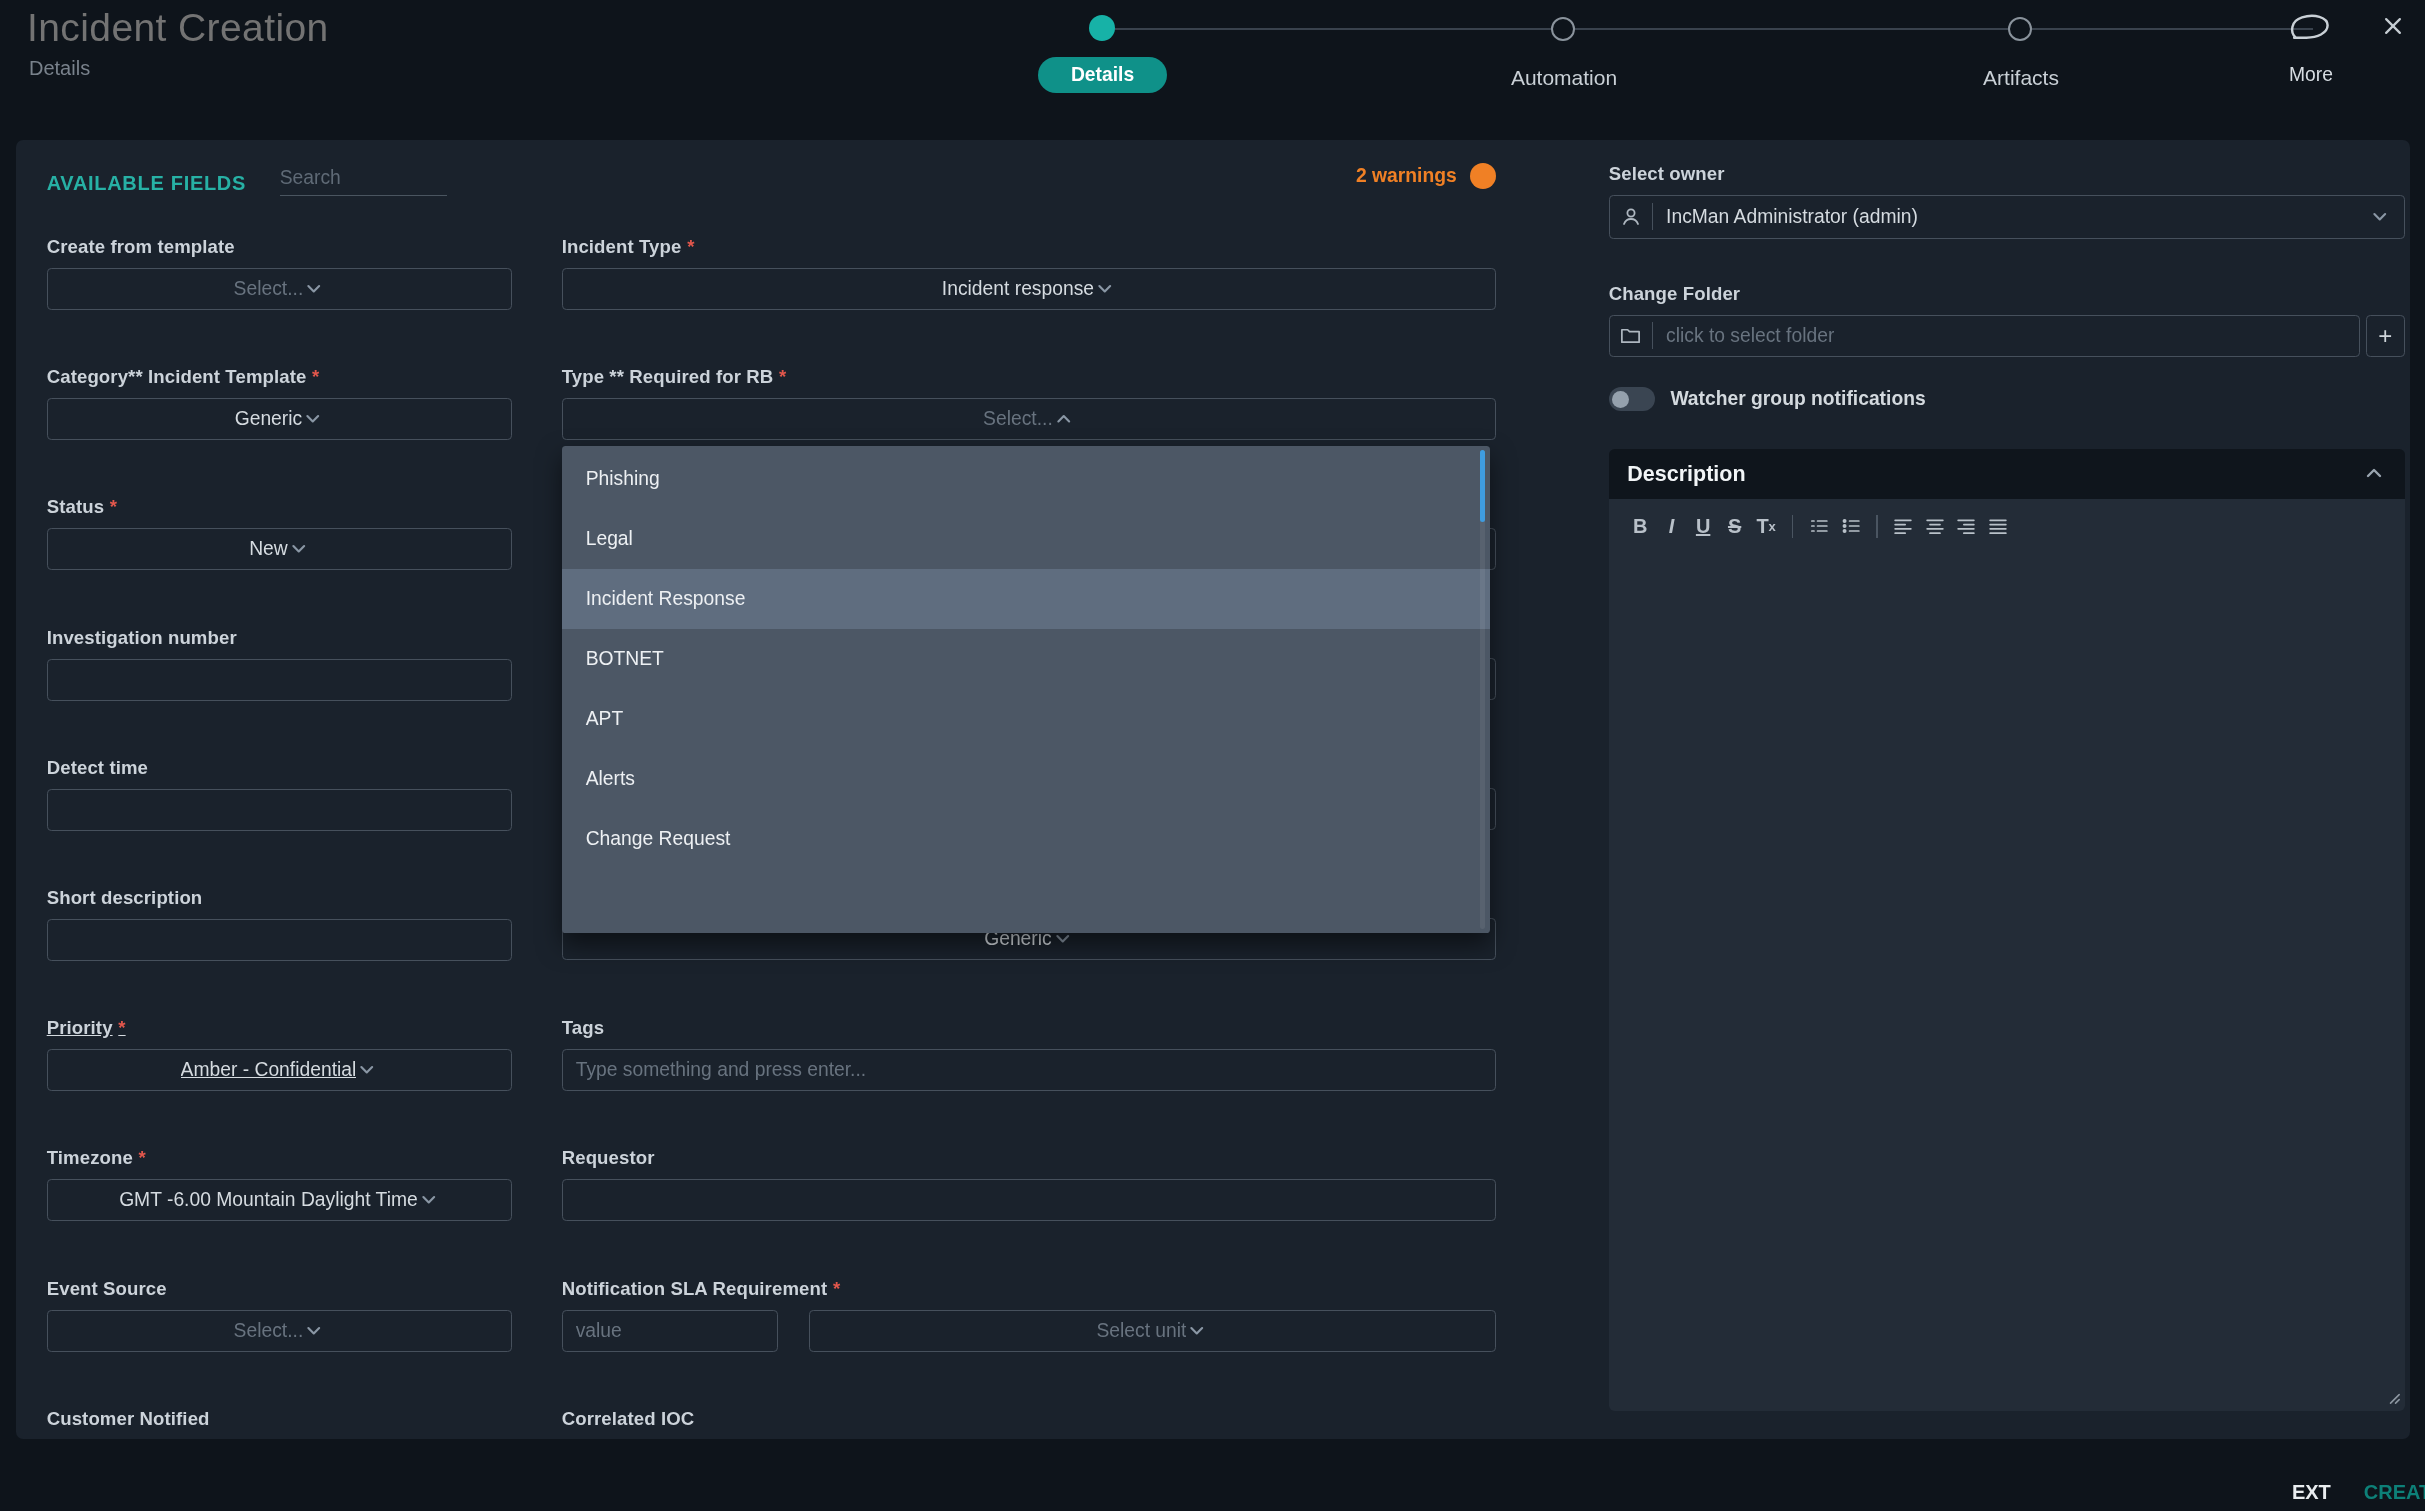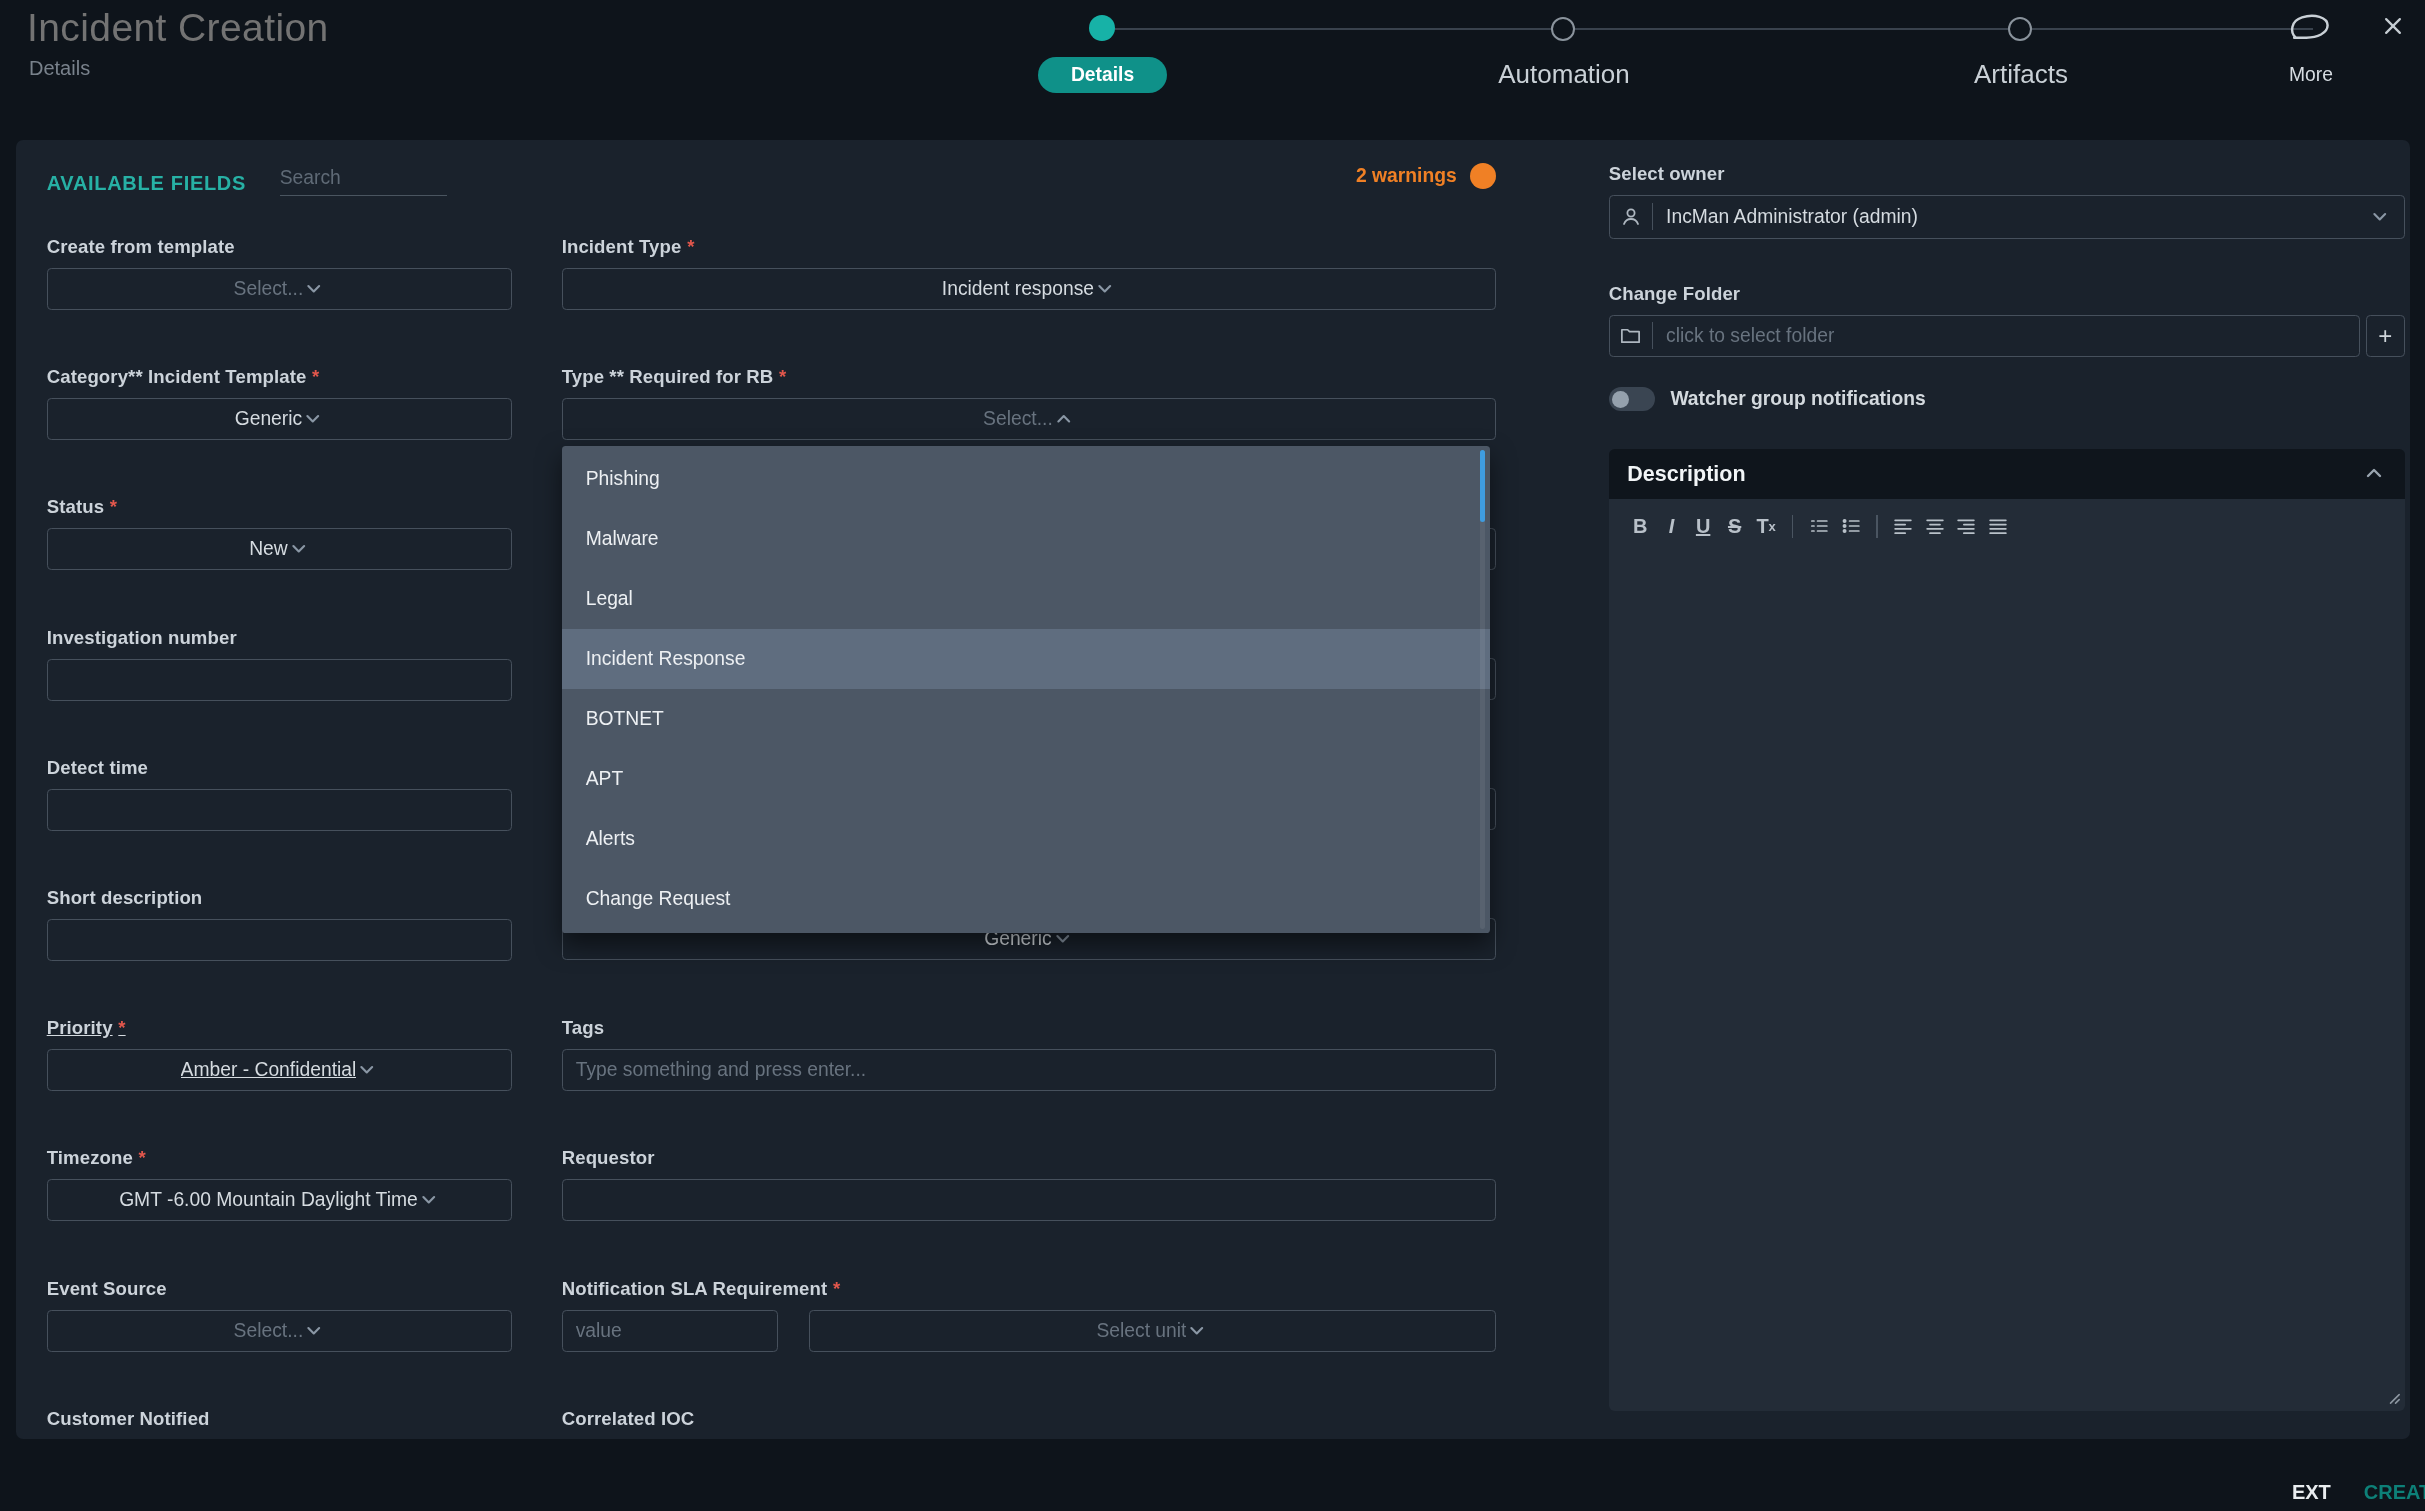--- a/index.html
+++ b/index.html
@@ -12,21 +12,21 @@
     color: #d5dbe0;
   }
   
   .hdr-title { position:absolute; left:27px; top:5.7px; font-size:39px; font-weight:400; color:#737373; letter-spacing:0.4px; }
   .hdr-sub   { position:absolute; left:29px; top:57px; font-size:20px; color:#79828c; }
   .step-line { position:absolute; left:1102px; top:28px; width:1211px; height:2.1px; background:#39424d; }
   .c-act  { position:absolute; left:1089px; top:15px; width:26px; height:26px; border-radius:50%; background:#17b2a7; }
   .c-idle { position:absolute; top:16.5px; width:24px; height:24px; border-radius:50%; background:#0e141b; border:2.1px solid #8a939c; }
   .pill { position:absolute; left:1038px; top:57px; width:129px; height:36px; border-radius:18px; background:#0f9189;
           color:#fff; font-weight:700; font-size:19.3px; display:flex; align-items:center; justify-content:center; }
-  .slabel { position:absolute; top:59px; width:172px; text-align:center; font-size:26px; color:#c9d0d6; }
+  .slabel { position:absolute; top:66px; width:172px; text-align:center; font-size:21px; color:#c9d0d6; }
   .more-icon { position:absolute; left:2288px; top:10px; }
   .more-label { position:absolute; left:2261px; top:64px; width:100px; text-align:center; font-size:19.3px; color:#d7dde2; }
   .close-icon { position:absolute; left:2381px; top:14.3px; cursor:pointer; }
 
   
   .panel { position:absolute; left:15.7px; top:140px; right:15.7px; height:1299px; background:#1a222c; border-radius:7.2px; }
   .avail { position:absolute; left:31px; top:31.5px; font-size:20px; font-weight:700; color:#27b1a5; letter-spacing:0.7px; }
   .search { position:absolute; left:264px; top:20px; width:167px; height:36px; background:transparent; border:none;
             border-bottom:1.4px solid #4a5560; color:#d5dbe0; font-size:19.3px; font-family:"Liberation Sans",sans-serif; outline:none; }
   .search::placeholder { color:#5f6a76; }
@@ -285,21 +285,20 @@
       </div>
     </div>
   </div>
 
   <div class="field" style="left:546px;top:1268px;width:934px;">
     <div class="f-label"><span>Correlated IOC</span></div>
   </div>
 
   <div class="dd">
     <div class="dd-opt">Phishing</div>
-    <div class="dd-opt">Malware</div>
     <div class="dd-opt">Legal</div>
     <div class="dd-opt sel">Incident Response</div>
     <div class="dd-opt">BOTNET</div>
     <div class="dd-opt">APT</div>
     <div class="dd-opt">Alerts</div>
     <div class="dd-opt">Change Request</div>
     <div class="dd-track"></div>
     <div class="dd-thumb"></div>
   </div>
 

